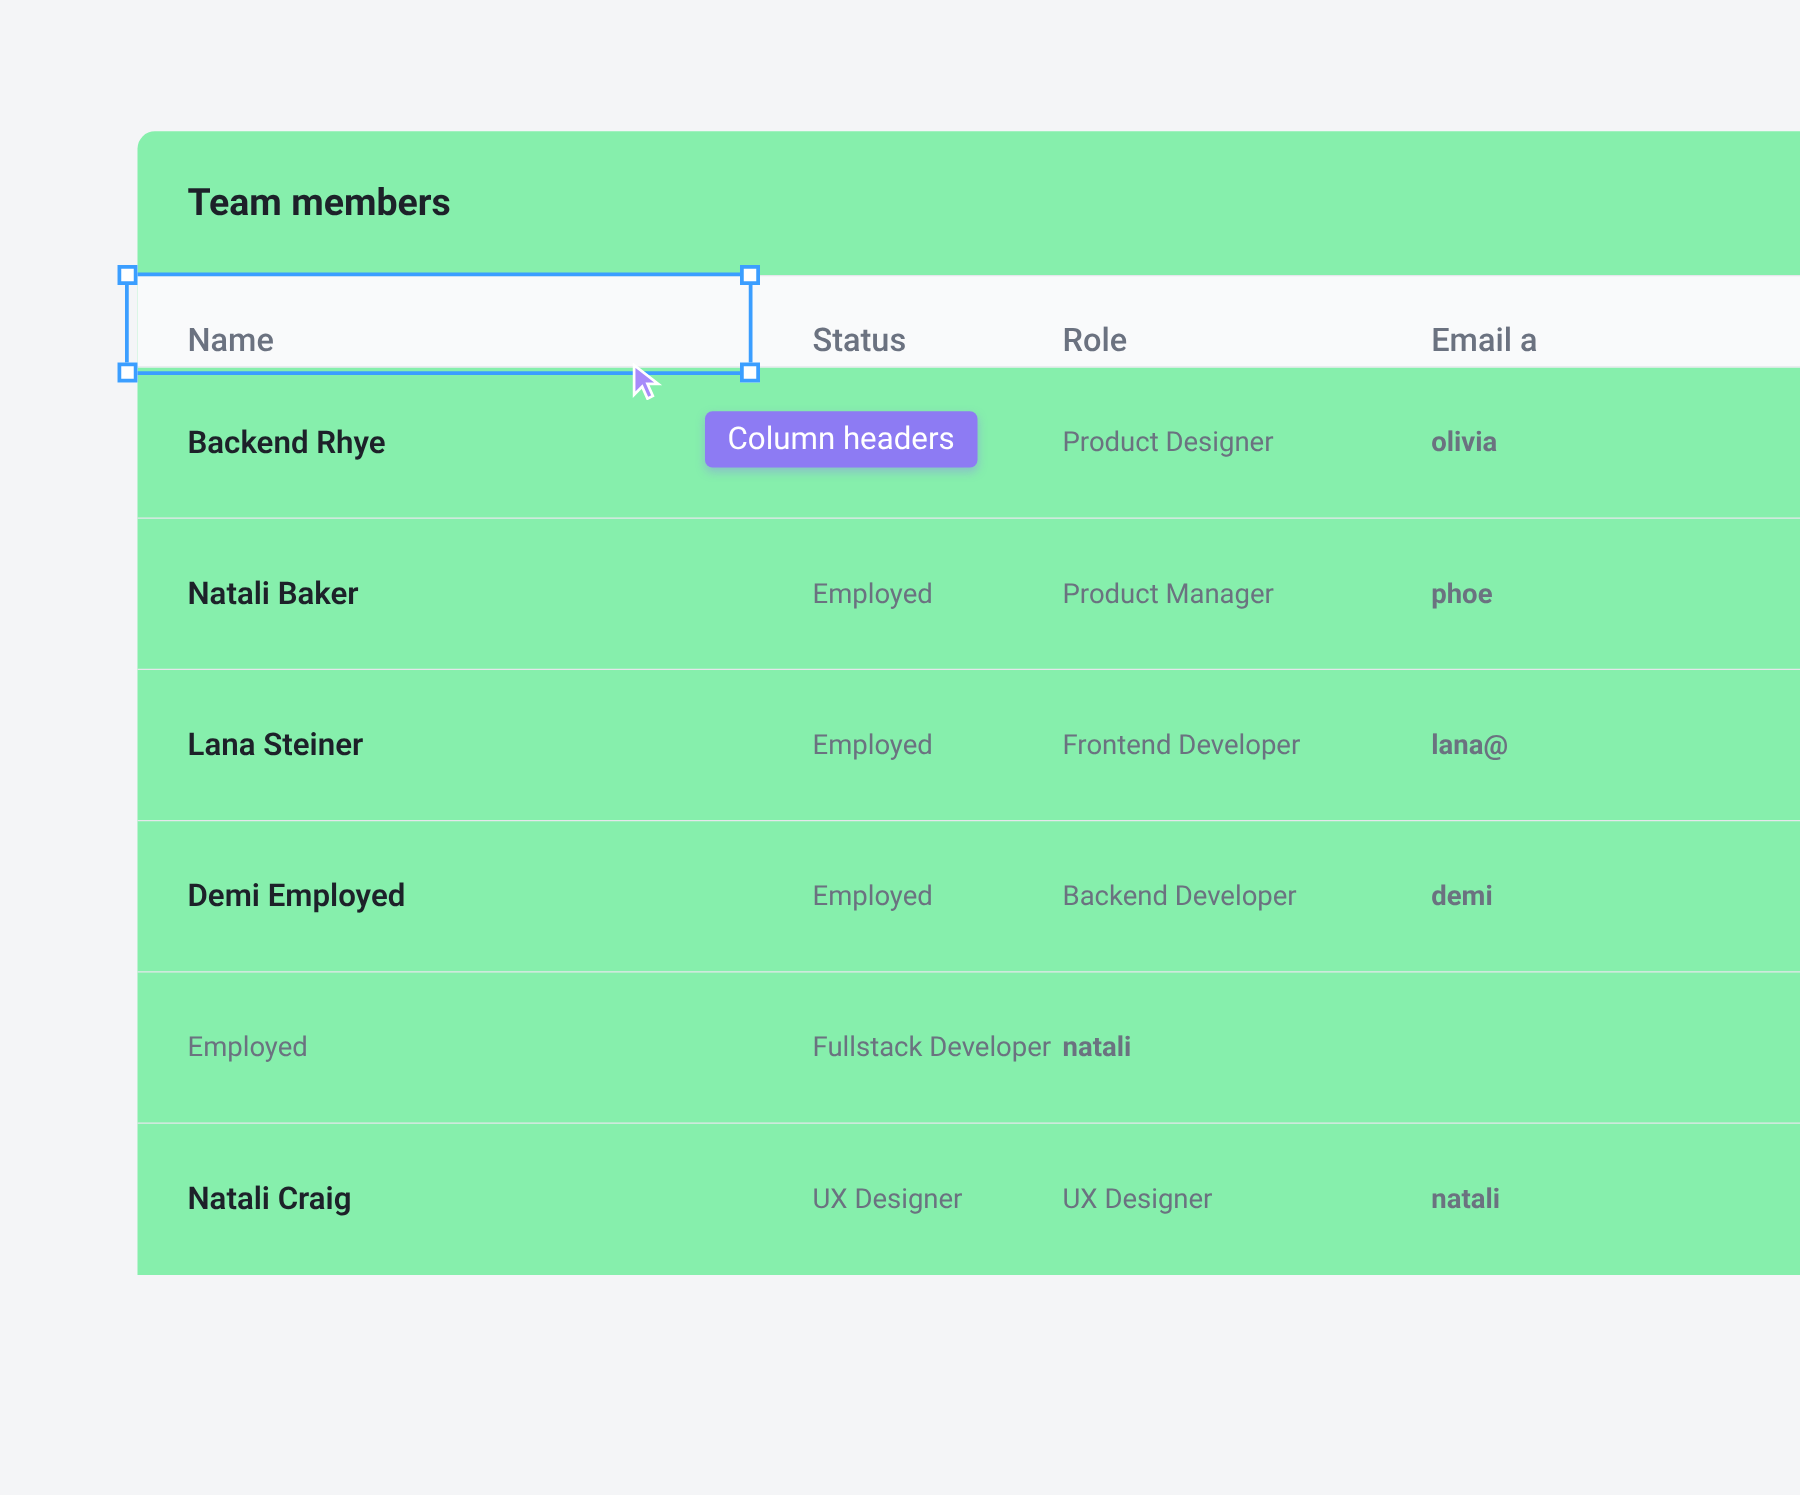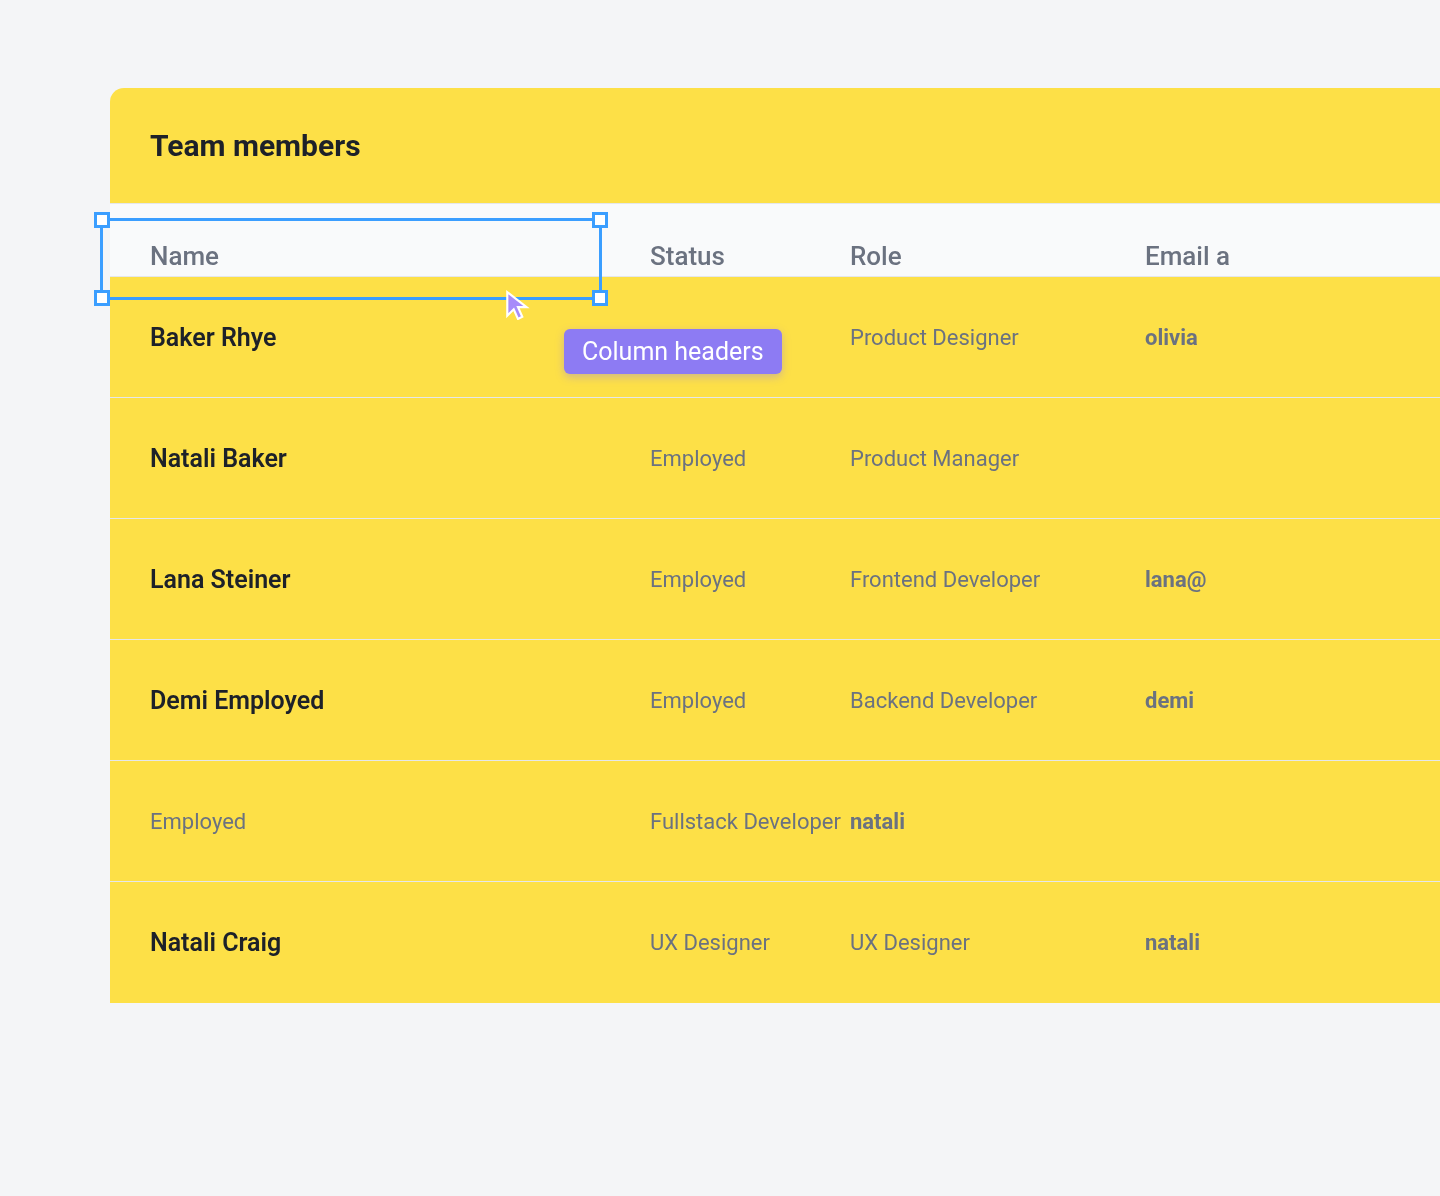--- a/index.html
+++ b/index.html
@@ -11,23 +11,23 @@
       font-family: -apple-system, BlinkMacSystemFont, 'Segoe UI', Roboto, 'Helvetica Neue', Arial, sans-serif;
       background: #f4f5f7;
       width: 1440px;
       height: 1196px;
       overflow: hidden;
       position: relative;
     }
     .card {
       position: absolute;
       left: 110px;
-      top: 88px;
+      top: 105px;
       right: 0;
-      background: #fde047;
+      background: #86efac;
       border-radius: 14px 0 0 0;
       padding-top: 40px;
     }
     .card-title {
       font-size: 30px;
       font-weight: 700;
       color: #1d2129;
       padding-left: 40px;
       margin-bottom: 40px;
     }
@@ -120,29 +120,30 @@
 
   <div class="table">
     <div class="thead">
       <div class="th">Name</div>
       <div class="th">Status</div>
       <div class="th">Role</div>
       <div class="th">Email a</div>
     </div>
     <div class="tbody">
       <div class="tr">
-        <div class="td-name">Baker Rhye</div>
+        <div class="td-name">Backend Rhye</div>
         <div class="td-text"></div>
         <div class="td-text">Product Designer</div>
         <div class="td-email">olivia</div>
       </div>
       <div class="tr">
         <div class="td-name">Natali Baker</div>
         <div class="td-text">Employed</div>
         <div class="td-text">Product Manager</div>
+        <div class="td-email">phoe</div>
       </div>
       <div class="tr">
         <div class="td-name">Lana Steiner</div>
         <div class="td-text">Employed</div>
         <div class="td-text">Frontend Developer</div>
         <div class="td-email">lana@</div>
       </div>
       <div class="tr">
         <div class="td-name">Demi Employed</div>
         <div class="td-text">Employed</div>

